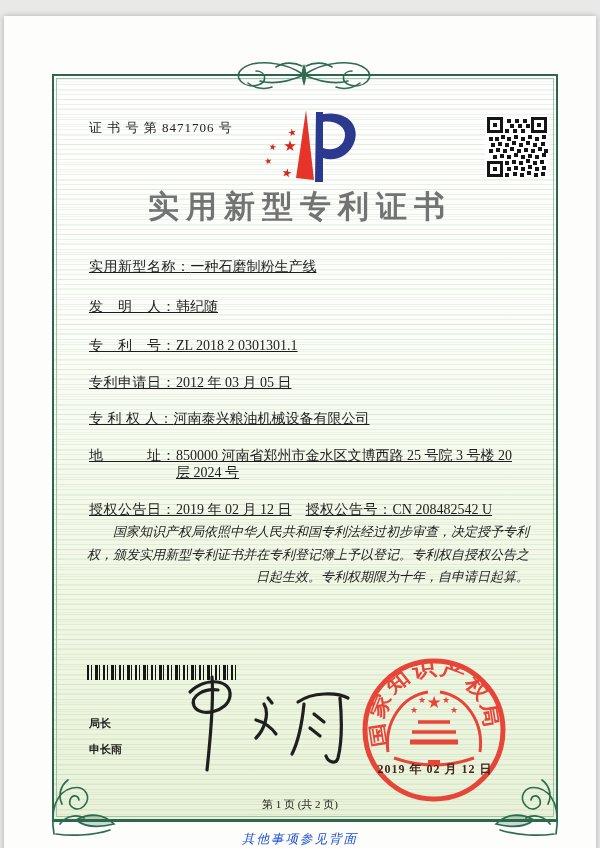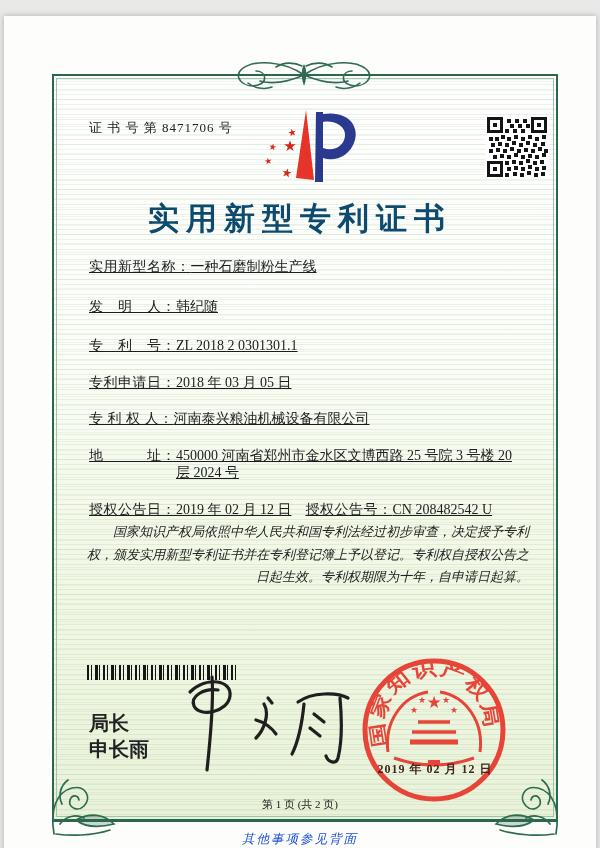--- a/index.html
+++ b/index.html
@@ -21,22 +21,22 @@
     position:absolute;left:48px;top:58px;width:506px;height:748px;
     border:2px solid #2c664c;border-bottom-width:3px;box-sizing:border-box;
   }
   .frame-inner{position:absolute;inset:2px;border:1px solid #9fc2ab;}
 
   .cert-number{position:absolute;left:85px;top:103px;font-size:13px;letter-spacing:1px;color:#222;}
   .logo{position:absolute;left:256px;top:86px;width:112px;height:94px;}
   .qr{position:absolute;left:481px;top:99px;width:64px;height:64px;background:#fff;}
 
   .title{
-    position:absolute;left:0;top:182px;width:100%;text-align:center;
-    font-size:31px;font-weight:bold;letter-spacing:7px;color:#0c4a6e;
+    position:absolute;left:0;top:170px;width:100%;text-align:center;
+    font-size:31px;font-weight:bold;letter-spacing:7px;color:#737373;
   }
 
   .fields{position:absolute;left:85px;top:242px;width:424px;font-size:14px;text-decoration:underline;}
   .frow{display:flex;margin-bottom:19px;line-height:17.5px;}
   .frow.wide{margin-bottom:22px;}
   .flabel{flex:0 0 80px;letter-spacing:.5px;white-space:nowrap;}
   .fvalue{flex:1;}
   .pair2{margin-left:14px;display:flex;}
   .pair2 .flabel{flex:0 0 80px;}
 
@@ -48,21 +48,21 @@
 
   .barcode{
     position:absolute;left:83px;top:649px;width:152px;height:15px;
     background:repeating-linear-gradient(90deg,
       #151515 0 2px, transparent 2px 4px,
       #151515 4px 5px, transparent 5px 8px,
       #151515 8px 11px, transparent 11px 12px,
       #151515 12px 13px, transparent 13px 16px);
   }
 
-  .director{position:absolute;left:85px;top:694px;font-size:20px;font-weight:600;line-height:26px;color:#222;}
+  .director{position:absolute;left:85px;top:694px;font-size:11px;font-weight:600;line-height:26px;color:#222;}
   .signature{position:absolute;left:148px;top:646px;width:230px;height:124px;}
 
   .seal{position:absolute;left:352px;top:636px;width:156px;height:156px;}
   .seal-date{
     position:absolute;left:356px;top:745px;width:150px;text-align:center;
     font-size:12px;font-weight:bold;letter-spacing:1px;color:#43251d;
   }
 
   .page-num{position:absolute;left:0;top:781px;width:100%;text-align:center;font-size:11px;color:#222;}
   .footer-note{
@@ -167,29 +167,29 @@
     <div class="frow wide">
       <span class="flabel">发　明　人：</span>
       <span class="fvalue">韩纪随</span>
     </div>
     <div class="frow">
       <span class="flabel">专　利　号：</span>
       <span class="fvalue">ZL 2018 2 0301301.1</span>
     </div>
     <div class="frow">
       <span class="flabel">专利申请日：</span>
-      <span class="fvalue">2018 年 03 月 05 日</span>
+      <span class="fvalue">2012 年 03 月 05 日</span>
     </div>
     <div class="frow">
       <span class="flabel">专 利 权 人：</span>
       <span class="fvalue">河南泰兴粮油机械设备有限公司</span>
     </div>
     <div class="frow">
       <span class="flabel">地　　　址：</span>
-      <span class="fvalue" style="max-width:348px">450000 河南省郑州市金水区文博西路 25 号院 3 号楼 20 层 2024 号</span>
+      <span class="fvalue" style="max-width:348px">850000 河南省郑州市金水区文博西路 25 号院 3 号楼 20 层 2024 号</span>
     </div>
     <div class="frow">
       <span class="flabel">授权公告日：</span>
       <span>2019 年 02 月 12 日</span>
       <span class="pair2">
         <span class="flabel">授权公告号：</span>
         <span>CN 208482542 U</span>
       </span>
     </div>
   </div>

